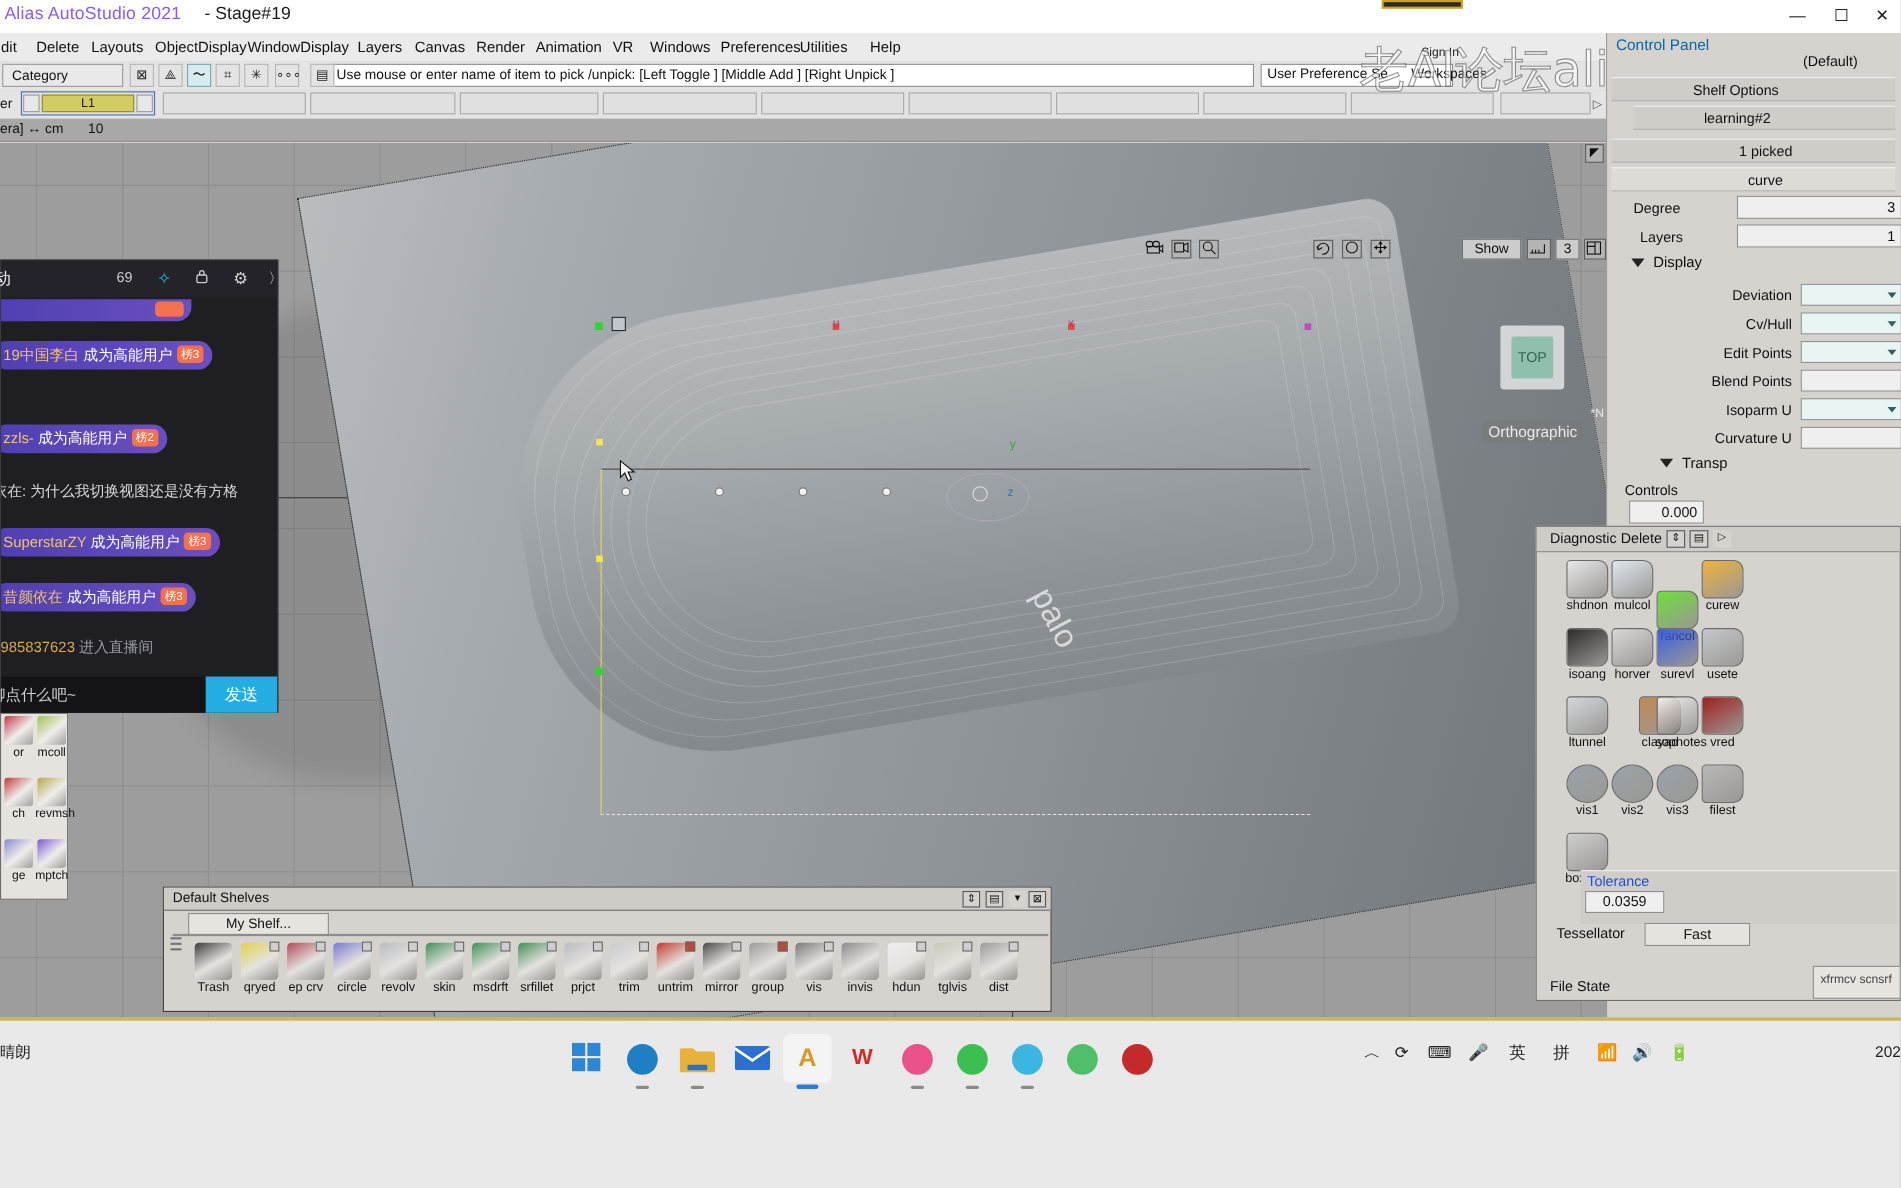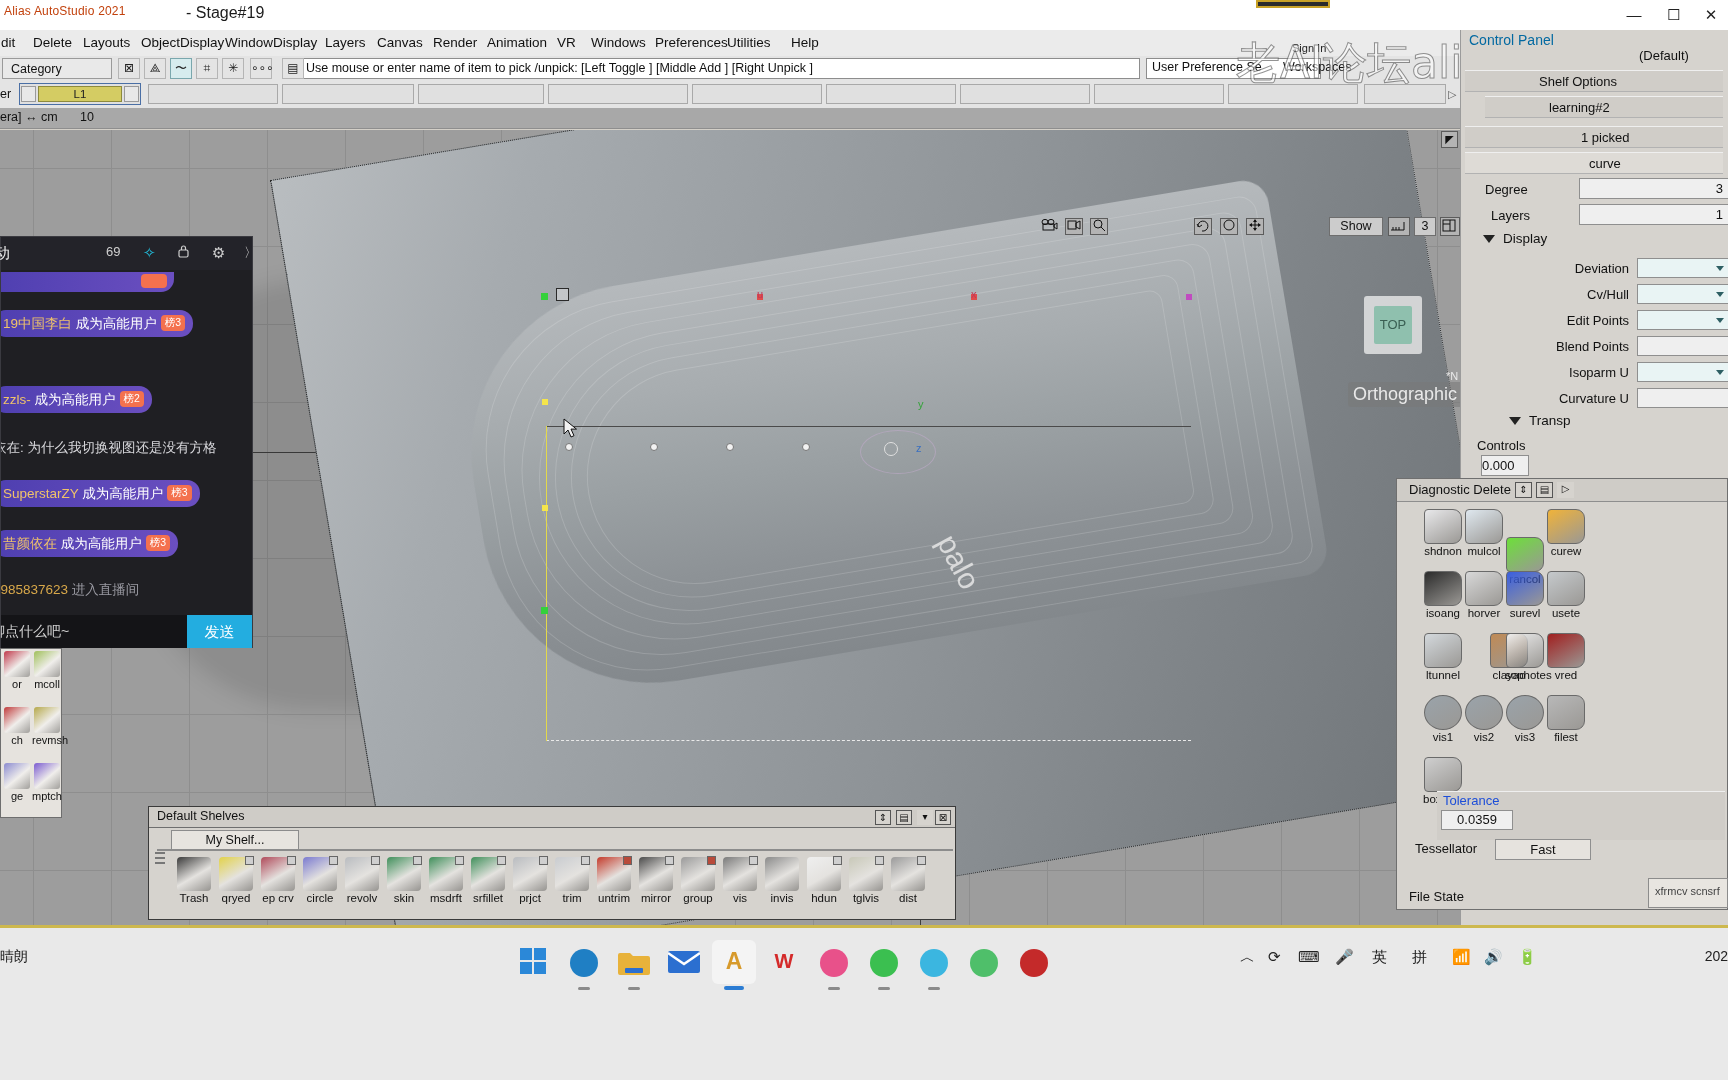--- a/index.html
+++ b/index.html
@@ -4,21 +4,21 @@
 <style>
   html,body{margin:0;padding:0;}
   body{
     width:1728px;height:1080px;overflow:hidden;position:relative;
     font-family:"Liberation Sans","DejaVu Sans",sans-serif;
     background:#d4d0c8;
   }
   .abs{position:absolute;}
   
   #titlebar{left:0;top:0;width:1728px;height:30px;background:#ffffff;border-bottom:1px solid #e2e2e2;}
-  #titlebar .ttl{position:absolute;left:4px;top:4px;font-size:12px;color:#c2410c;letter-spacing:.2px;white-space:nowrap;}
+  #titlebar .ttl{position:absolute;left:4px;top:4px;font-size:16px;color:#8b5cf6;letter-spacing:.2px;white-space:nowrap;}
   #titlebar .stage{position:absolute;left:186px;top:4px;font-size:16px;color:#1b1b1b;}
   #win-min{position:absolute;right:74px;top:2px;width:40px;height:26px;color:#222;font-size:15px;text-align:center;line-height:26px;}
   #win-max{position:absolute;right:34px;top:2px;width:40px;height:26px;color:#222;font-size:15px;text-align:center;line-height:26px;}
   #win-close{position:absolute;right:0px;top:2px;width:34px;height:26px;color:#222;font-size:15px;text-align:center;line-height:26px;}
   #topgoldbar{left:1256px;top:0;width:74px;height:8px;background:#c9a227;}
   #topgold2{left:1258px;top:2px;width:70px;height:4px;background:#2b2b2b;}
 
   
   #menubar{left:0;top:30px;width:1728px;height:26px;background:#ebebeb;border-bottom:1px solid #c9c9c9;}
   #menubar .mi{position:absolute;top:3px;height:20px;line-height:20px;font-size:13.5px;color:#111;padding:0 5px;white-space:nowrap;}
@@ -72,21 +72,21 @@
     box-sizing:border-box;}
   #modelblock{position:absolute;left:150px;top:160px;width:830px;height:400px;
     border-radius:170px 26px 26px 170px;
     background:linear-gradient(180deg,#b5b9bc 0%,#a8adb0 28%,#9aa0a3 52%,#8d9296 75%,#83888c 100%);
     filter:blur(.3px);}
   .ridge{position:absolute;border-radius:150px 18px 18px 150px;border:1px solid rgba(255,255,255,.16);}
   #modelshadow{position:absolute;left:135px;top:150px;width:870px;height:430px;border-radius:180px 30px 30px 180px;background:rgba(0,0,0,.10);filter:blur(10px);}
 
   #topcube{position:absolute;left:1364px;top:166px;width:58px;height:58px;background:rgba(245,245,245,.72);border-radius:3px;}
   #topcube i{position:absolute;left:10px;top:10px;width:38px;height:38px;background:#8fc0ae;border-radius:2px;font-style:normal;text-align:center;line-height:38px;font-size:13px;color:#3a5f53;}
-  #orthotag{position:absolute;left:1348px;top:252px;font-size:18px;color:#e9e9e9;background:rgba(120,120,120,.55);padding:2px 5px;border-radius:3px;}
+  #orthotag{position:absolute;left:1348px;top:252px;font-size:14px;color:#e9e9e9;background:rgba(120,120,120,.55);padding:2px 5px;border-radius:3px;}
   #resizecorner{position:absolute;left:1441px;top:131px;width:17px;height:17px;background:#b4b4b4;border:1px solid #5c5c5c;box-sizing:border-box;color:#111;font-size:11px;text-align:center;line-height:15px;}
 
   
   #curveTop{position:absolute;left:546px;top:296px;width:645px;height:1px;background:#4a4a4a;}
   #curveBottom{position:absolute;left:546px;top:610px;width:645px;height:0;border-top:1px dashed #e9e9e9;}
   #curveLeft{position:absolute;left:546px;top:296px;width:1px;height:315px;background:#e3d94a;}
   .cv{position:absolute;width:6px;height:6px;border-radius:50%;background:#f2f2f2;border:1px solid #777;}
   .cvg{position:absolute;width:7px;height:7px;background:#35d13b;}
   .cvy{position:absolute;width:6px;height:6px;background:#f5e54b;}
   .cvr{position:absolute;width:6px;height:6px;background:#e04b4b;}
@@ -400,21 +400,21 @@
       <div class="cpField" style="left: 176px; top: 306px; width: 92px; height: 20px;"></div>
       <span class="cpLbl" style="left: 20px; top: 335px; width: 148px; text-align: right; display: block;">Isoparm U</span>
       <div class="cpSel" style="left: 176px; top: 332px; width: 92px; height: 20px;"></div>
       <span class="cpLbl" style="left: 20px; top: 361px; width: 148px; text-align: right; display: block;">Curvature U</span>
       <div class="cpField" style="left: 176px; top: 358px; width: 92px; height: 20px;"></div>
     </div>
 
   <div class="tri" style="left:48px;top:387px;"></div>
   <span class="cpSecTitle" style="left:68px;top:383px;">Transp</span>
   <span class="cpLbl" style="left:16px;top:408px;">Controls</span>
-  <div class="cpField" style="left:20px;top:425px;width:48px;height:21px;text-align:left;">0.000</div>
+  <div class="cpField" style="left:20px;top:425px;width:68px;height:21px;text-align:right;">0.000</div>
 </div>
 
 <div class="abs" id="diag">
   <div id="diagTitleBar"></div>
   <span id="diagTitle">Diagnostic Delete</span>
   <div class="diagbtn" style="left:118px;">⇕</div>
   <div class="diagbtn" style="left:139px;">▤</div>
   <div class="diagbtn" style="left:160px;border:none;">▷</div>
   <div id="diagIcons">
       <div class="dicon" style="left: 26px; top: 30px;">

